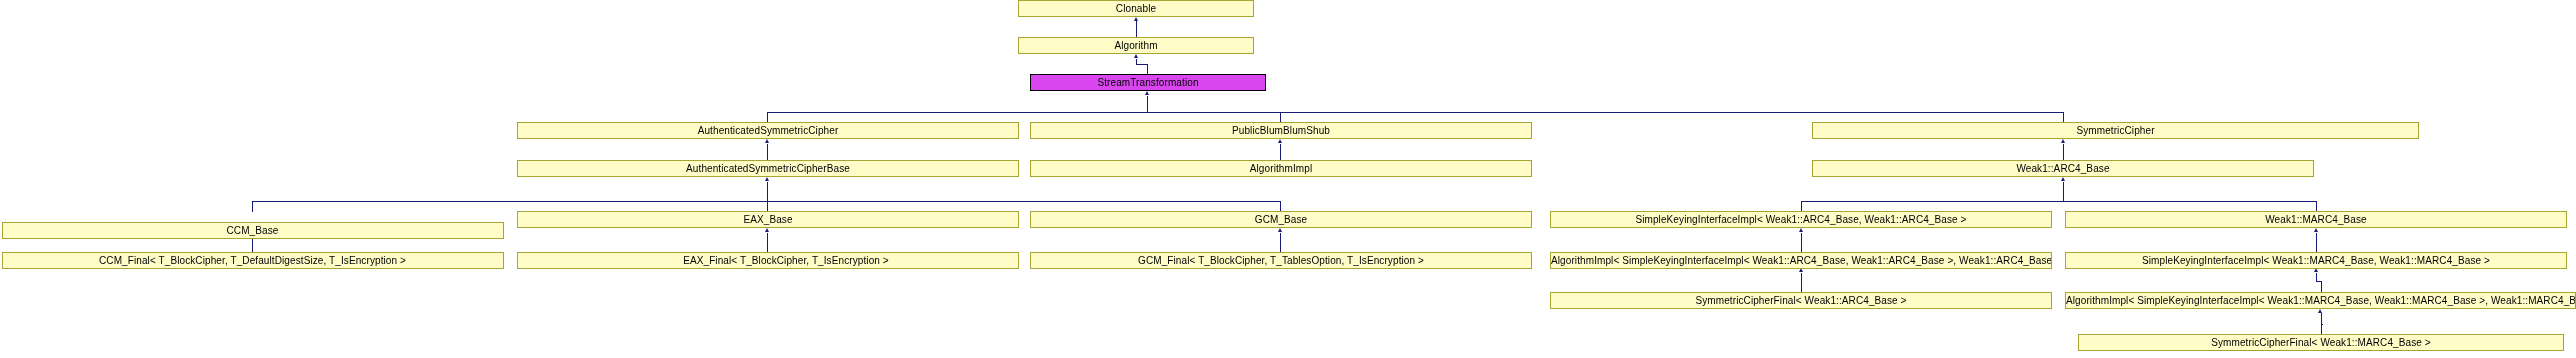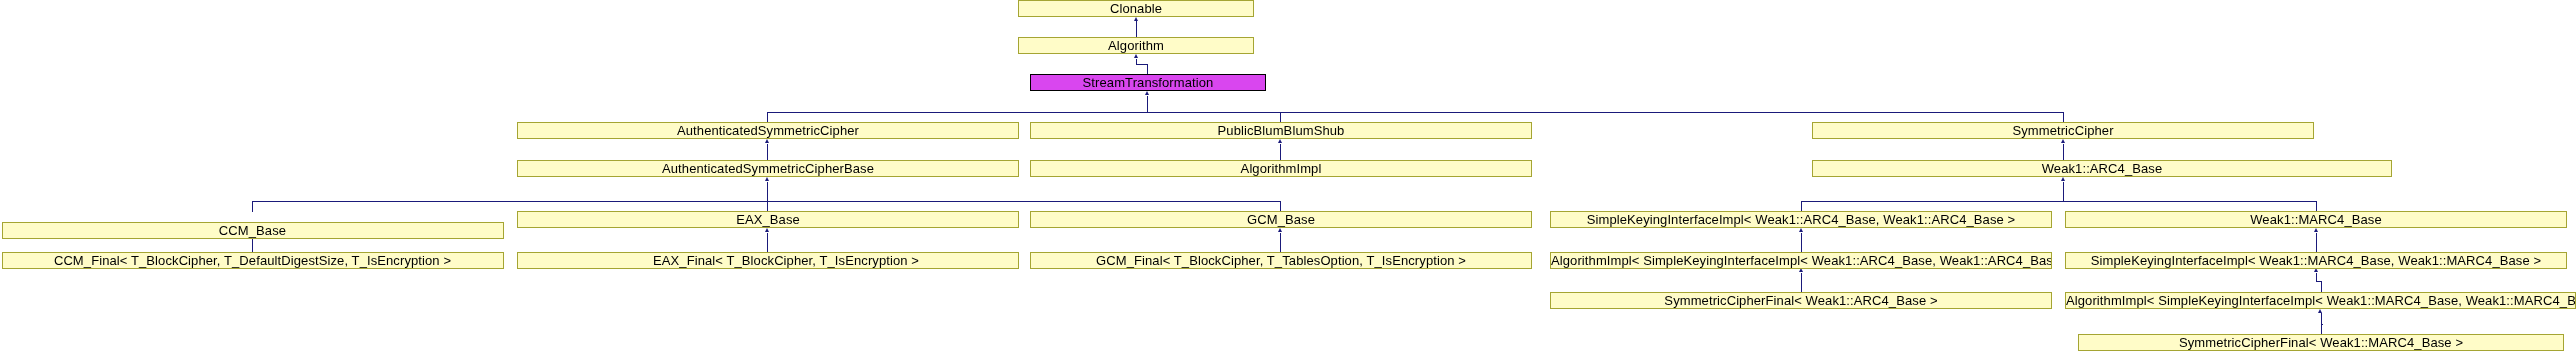--- a/index.html
+++ b/index.html
@@ -16,21 +16,21 @@
     height: 359px;
     background: #ffffff;
     overflow: hidden;
   }
   .node {
     position: absolute;
     box-sizing: border-box;
     height: 16.7px;
     line-height: 15px;
     text-align: center;
-    font-size: 13px;
+    font-size: 10px;
     color: #000000;
     background: #fffcc8;
     border: 0.8px solid #a5a533;
     white-space: nowrap;
     overflow: hidden;
     letter-spacing: 0.1px;
   }
   .node.plain {
     background: #d946ef;
     border: 0.8px solid #000000;
@@ -105,24 +105,24 @@
     <div class="arrow-up" style="left: 2314px; top: 268px;"></div>
     <div class="edge-v" style="left: 2321px; top: 313px; height: 10.6px;"></div>
     <div class="edge-h" style="left: 2321px; top: 324px; width: 1.5px;"></div>
     <div class="edge-v" style="left: 2321px; top: 324px; height: 10.6px;"></div>
     <div class="arrow-up" style="left: 2318px; top: 309px;"></div>
     <div class="node" style="left: 1018px; top: 0px; width: 236px;">Clonable</div>
     <div class="node" style="left: 1018px; top: 37px; width: 236px;">Algorithm</div>
     <div class="node plain" style="left: 1030px; top: 74px; width: 236px;">StreamTransformation</div>
     <div class="node" style="left: 517px; top: 122px; width: 502px;">AuthenticatedSymmetricCipher</div>
     <div class="node" style="left: 1030px; top: 122px; width: 502px;">PublicBlumBlumShub</div>
-    <div class="node" style="left: 1812px; top: 122px; width: 502px; text-align: center;">SymmetricCipher</div>
+    <div class="node" style="left: 1812px; top: 122px; width: 607px; text-align: center;">SymmetricCipher</div>
     <div class="node" style="left: 517px; top: 160px; width: 502px;">AuthenticatedSymmetricCipherBase</div>
     <div class="node" style="left: 1030px; top: 160px; width: 502px;">AlgorithmImpl</div>
-    <div class="node" style="left: 1812px; top: 160px; width: 580px;">Weak1::ARC4_Base</div>
+    <div class="node" style="left: 1812px; top: 160px; width: 502px;">Weak1::ARC4_Base</div>
     <div class="node" style="left: 1.5px; top: 222px; width: 502px;">CCM_Base</div>
     <div class="node" style="left: 517px; top: 211px; width: 502px;">EAX_Base</div>
     <div class="node" style="left: 1030px; top: 211px; width: 502px;">GCM_Base</div>
     <div class="node" style="left: 1550px; top: 211px; width: 502px;">SimpleKeyingInterfaceImpl&lt; Weak1::ARC4_Base, Weak1::ARC4_Base &gt;</div>
     <div class="node" style="left: 2065px; top: 211px; width: 502px;">Weak1::MARC4_Base</div>
     <div class="node" style="left: 1.5px; top: 252px; width: 502px;">CCM_Final&lt; T_BlockCipher, T_DefaultDigestSize, T_IsEncryption &gt;</div>
     <div class="node" style="left: 517px; top: 252px; width: 502px; padding-left: 36px;">EAX_Final&lt; T_BlockCipher, T_IsEncryption &gt;</div>
     <div class="node" style="left: 1030px; top: 252px; width: 502px;">GCM_Final&lt; T_BlockCipher, T_TablesOption, T_IsEncryption &gt;</div>
     <div class="node" style="left: 1550px; top: 252px; width: 502px;">AlgorithmImpl&lt; SimpleKeyingInterfaceImpl&lt; Weak1::ARC4_Base, Weak1::ARC4_Base &gt;, Weak1::ARC4_Base &gt;</div>
     <div class="node" style="left: 2065px; top: 252px; width: 502px;">SimpleKeyingInterfaceImpl&lt; Weak1::MARC4_Base, Weak1::MARC4_Base &gt;</div>

